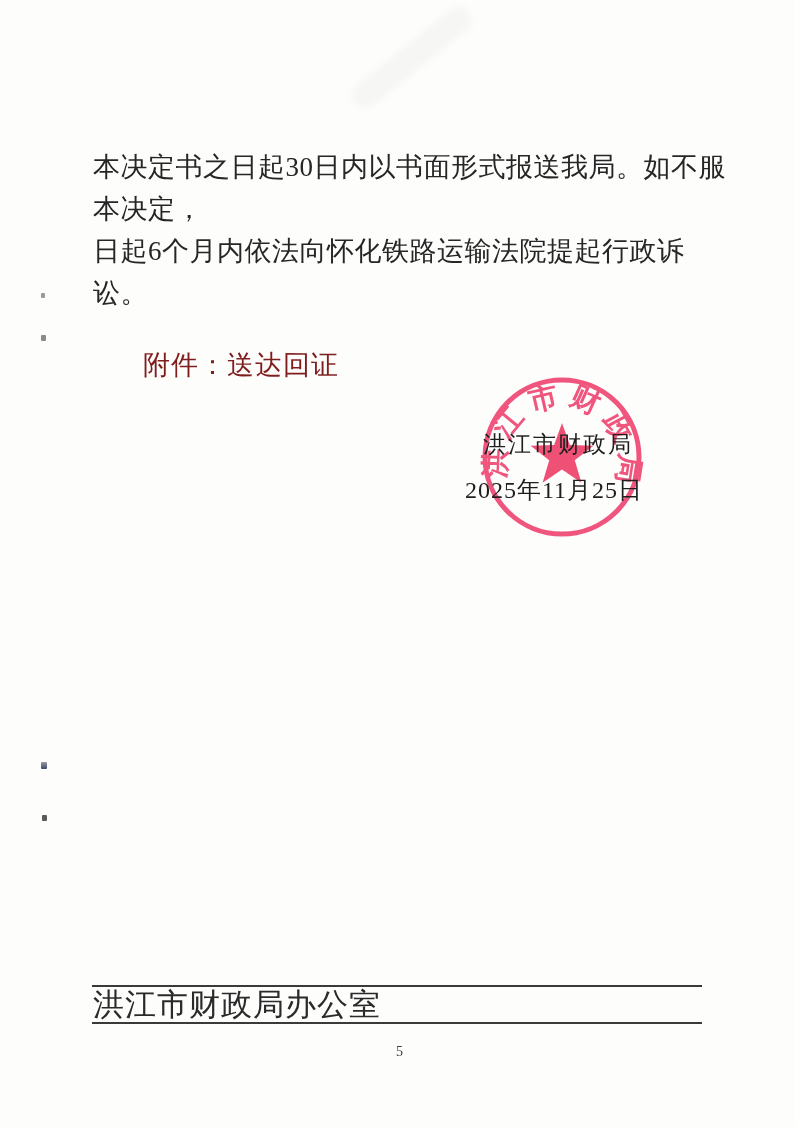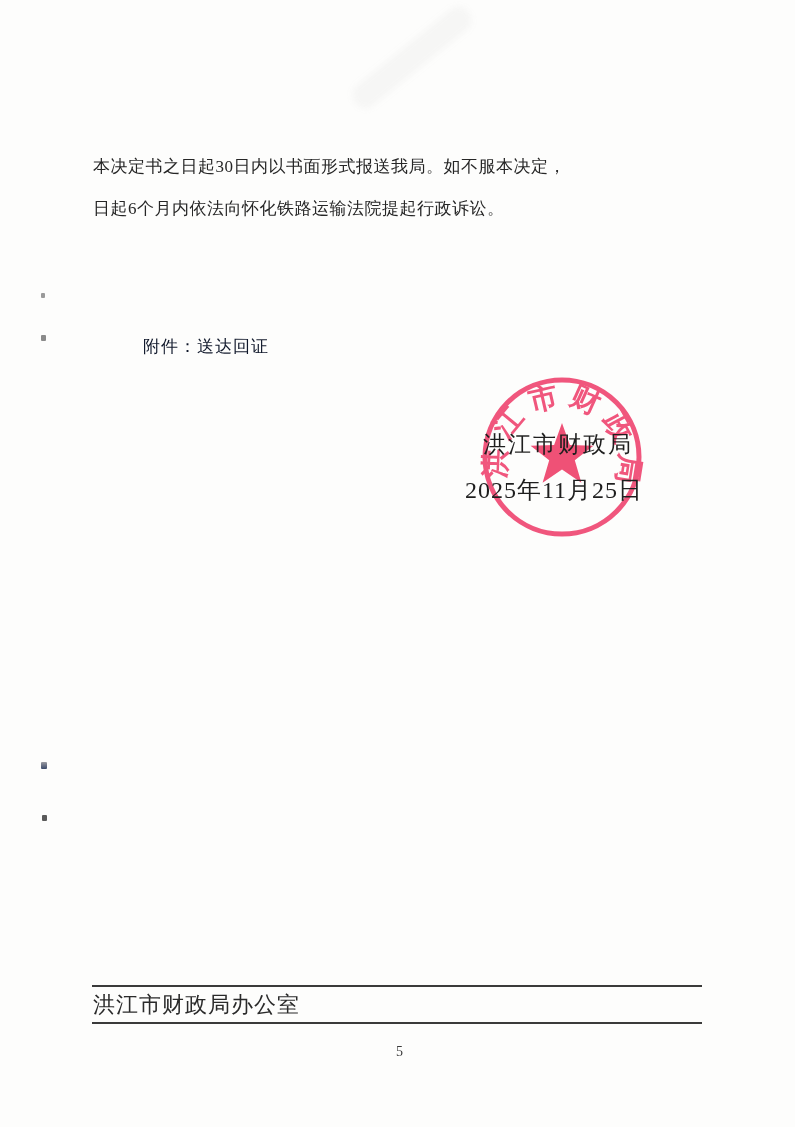--- a/index.html
+++ b/index.html
@@ -24,26 +24,26 @@
   .speck { position: absolute; border-radius: 1px; }
   .speck1 { left: 41px; top: 293px; width: 4px; height: 5px; background: #9a9a9a; }
   .speck2 { left: 41px; top: 335px; width: 5px; height: 6px; background: #8a8a8a; }
   .speck3 { left: 41px; top: 762px; width: 6px; height: 7px;
             background: linear-gradient(#9a9aa0, #3b4a6b); }
   .speck4 { left: 42px; top: 815px; width: 5px; height: 6px; background: #5a5a5a; }
 
   
   .paragraph {
     position: absolute; left: 93px; top: 146px; width: 640px;
-    font-size: 17px; line-height: 42px; letter-spacing: 0.5px;
+    font-size: 27px; line-height: 42px; letter-spacing: 0.5px;
     color: #262626;
   }
   .attachment {
-    position: absolute; left: 143px; top: 335px;
-    font-size: 17px; letter-spacing: 1px; color: #0f172a;
+    position: absolute; left: 143px; top: 347px;
+    font-size: 27px; letter-spacing: 1px; color: #7f1d1d;
   }
 
   
   .seal {
     position: absolute; left: 470px; top: 365px;
     width: 190px; height: 185px;
     z-index: 1; opacity: 0.9;
   }
   .seal-arc-text {
     font-family: "Liberation Serif", "DejaVu Serif", serif;
@@ -63,21 +63,21 @@
     color: #1e1e1e; z-index: 2;
   }
 
   
   .footer-rule { position: absolute; left: 92px; width: 610px; height: 2px; background: #3a3a3a; }
   .footer-rule-top { top: 985px; }
   .footer-rule-bottom { top: 1022px; }
   .footer-row {
     position: absolute; left: 93px; top: 987px; width: 608px; height: 35px;
     display: flex; justify-content: space-between; align-items: center;
-    font-size: 22px; letter-spacing: 1px; color: #2a2a2a;
+    font-size: 31px; letter-spacing: 1px; color: #2a2a2a;
   }
   .page-number {
     position: absolute; left: 396px; top: 1044px;
     font-size: 14px; color: #3a3a3a;
   }
 </style>
 </head>
 <body>
 
 <div class="smudge"></div>

